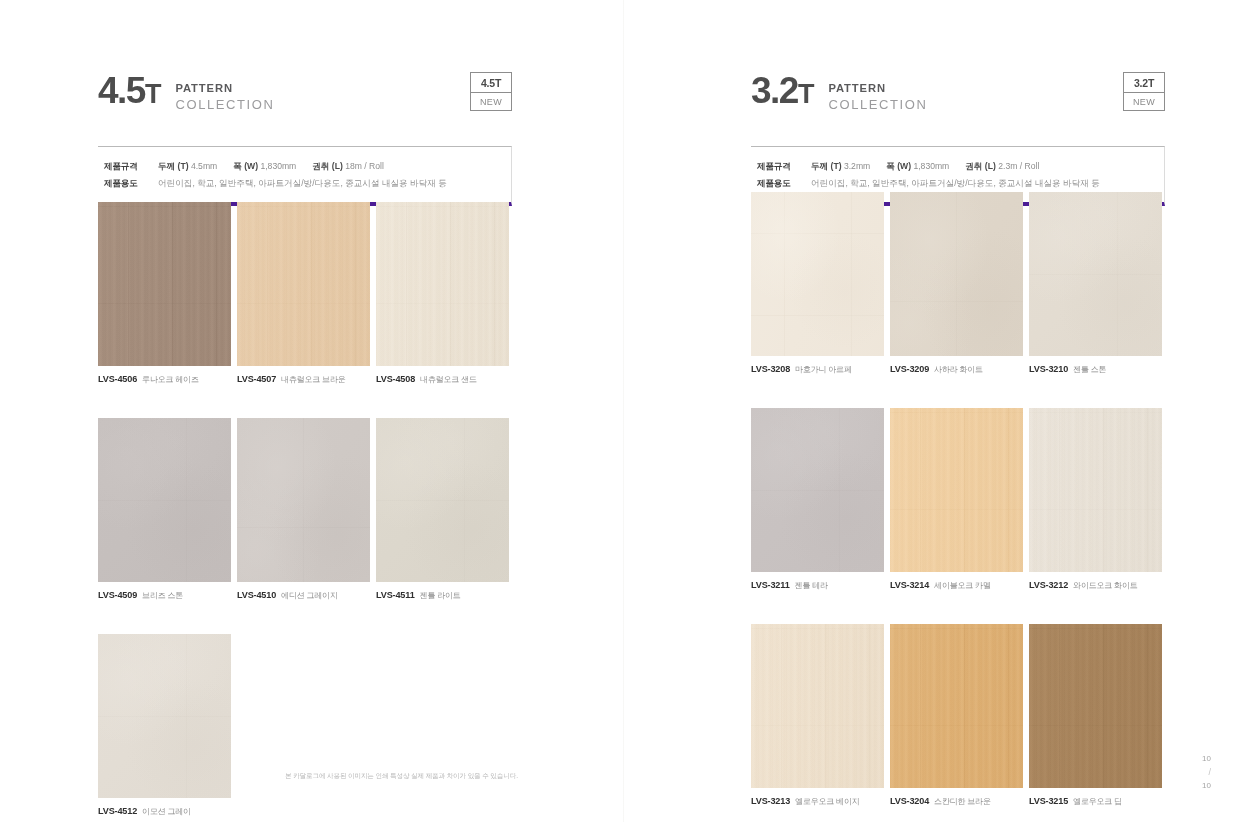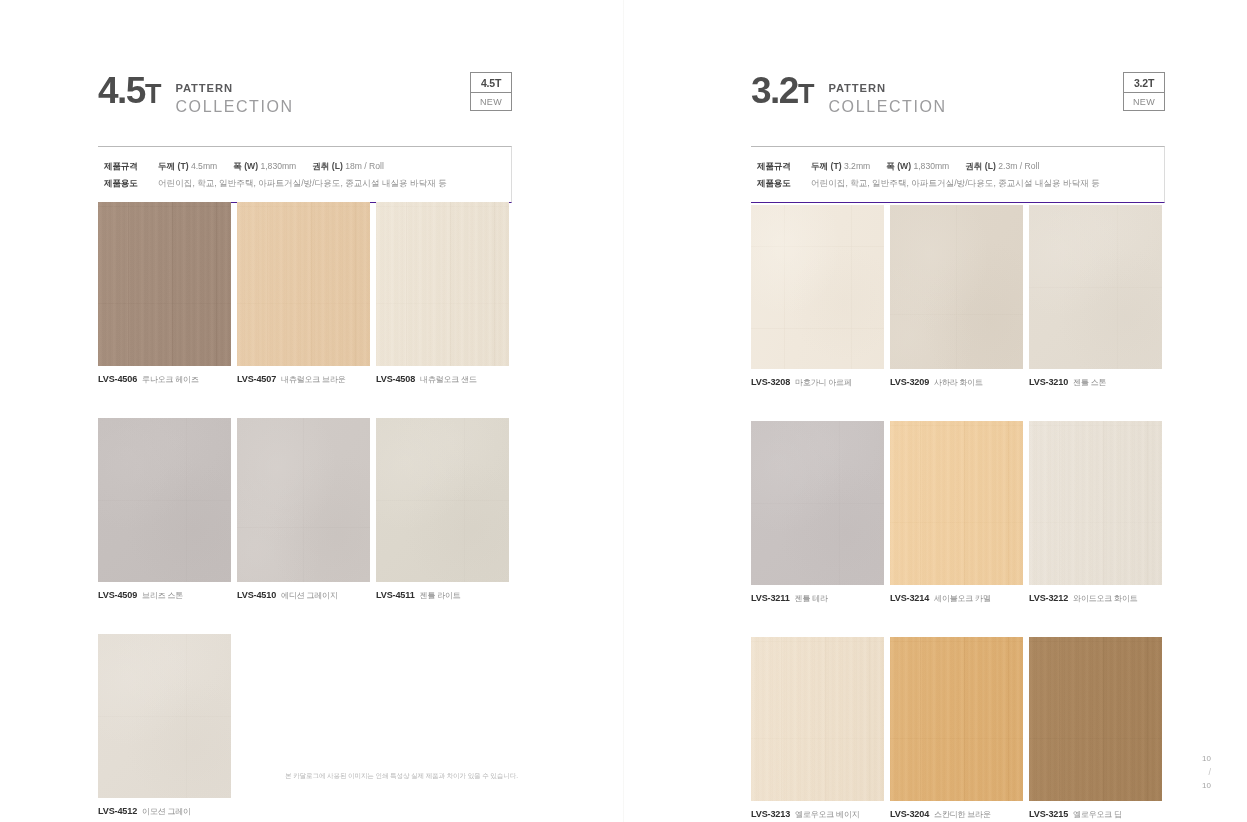--- a/index.html
+++ b/index.html
@@ -97,21 +97,21 @@
     padding-top: 7px;
     line-height: 1.32;
   }
   .hdr-pattern {
     font-size: 11.2px;
     font-weight: bold;
     color: #59595b;
     letter-spacing: 0.9px;
   }
   .hdr-collection {
-    font-size: 16px;
+    font-size: 13px;
     color: #9b9b9d;
     letter-spacing: 1.6px;
   }
 
   .badge {
     position: absolute;
     width: 42px;
     border: 1px solid #8d8d8d;
     text-align: center;
     background: #fff;
@@ -129,21 +129,21 @@
     color: #8a8a8a;
     padding: 4px 0 3px;
     letter-spacing: 0.4px;
   }
 
   
   .spec {
     position: absolute;
     border-top: 1px solid #b9b9b9;
     border-right: 1px solid #dcdcdc;
-    border-bottom: 1px solid #4c1d95;
+    border-bottom: 4px solid #4c1d95;
     padding: 11px 0 10px 6px;
   }
   .spec-row {
     display: flex;
     align-items: baseline;
     font-size: 8.6px;
     line-height: 1.95;
     white-space: nowrap;
   }
   .spec-key {
@@ -357,21 +357,21 @@
         <div class="spec-row">
           <span class="spec-key">제품규격</span>
           <span class="spec-val"><b>두께 (T)</b> <span>3.2mm</span><span class="spec-gap"></span><b>폭 (W)</b> <span>1,830mm</span><span class="spec-gap"></span><b>권취 (L)</b> <span>2.3m / Roll</span></span>
         </div>
         <div class="spec-row">
           <span class="spec-key">제품용도</span>
           <span class="spec-val">어린이집, 학교, 일반주택, 아파트거실/방/다용도, 종교시설 내실용 바닥재 등</span>
         </div>
       </div>
 
-      <div class="grid" id="right-grid" style="left:127px; top:205px;text-align:right;">
+      <div class="grid" id="right-grid" style="left:127px; top:192px;text-align:right;">
           <div class="cell">
             <div class="swatch">
               <div class="tex" style="background: radial-gradient(at 25% 25%, rgba(248, 243, 234, 0.467), transparent 40%), radial-gradient(at 70% 60%, rgba(226, 216, 201, 0.2), transparent 42%), repeating-linear-gradient(0deg, rgba(226, 216, 201, 0) 0px, rgba(226, 216, 201, 0) 40px, rgba(226, 216, 201, 0.29) 40px, rgba(226, 216, 201, 0.29) 41px, rgba(226, 216, 201, 0) 41px, rgba(226, 216, 201, 0) 82px), repeating-linear-gradient(90deg, rgba(226, 216, 201, 0) 0px, rgba(226, 216, 201, 0) 33px, rgba(226, 216, 201, 0.29) 33px, rgba(226, 216, 201, 0.29) 34px, rgba(226, 216, 201, 0) 34px, rgba(226, 216, 201, 0) 67px), linear-gradient(110deg, rgba(248, 243, 234, 0.227), rgb(240, 232, 220) 50%, rgba(226, 216, 201, 0.12)), linear-gradient(rgb(240, 232, 220), rgb(240, 232, 220));"></div>
             </div>
             <div class="cap">
               <span class="code">LVS-3208</span>
               <span class="nm">마호가니 아르페</span>
             </div>
           </div>
           <div class="cell">

